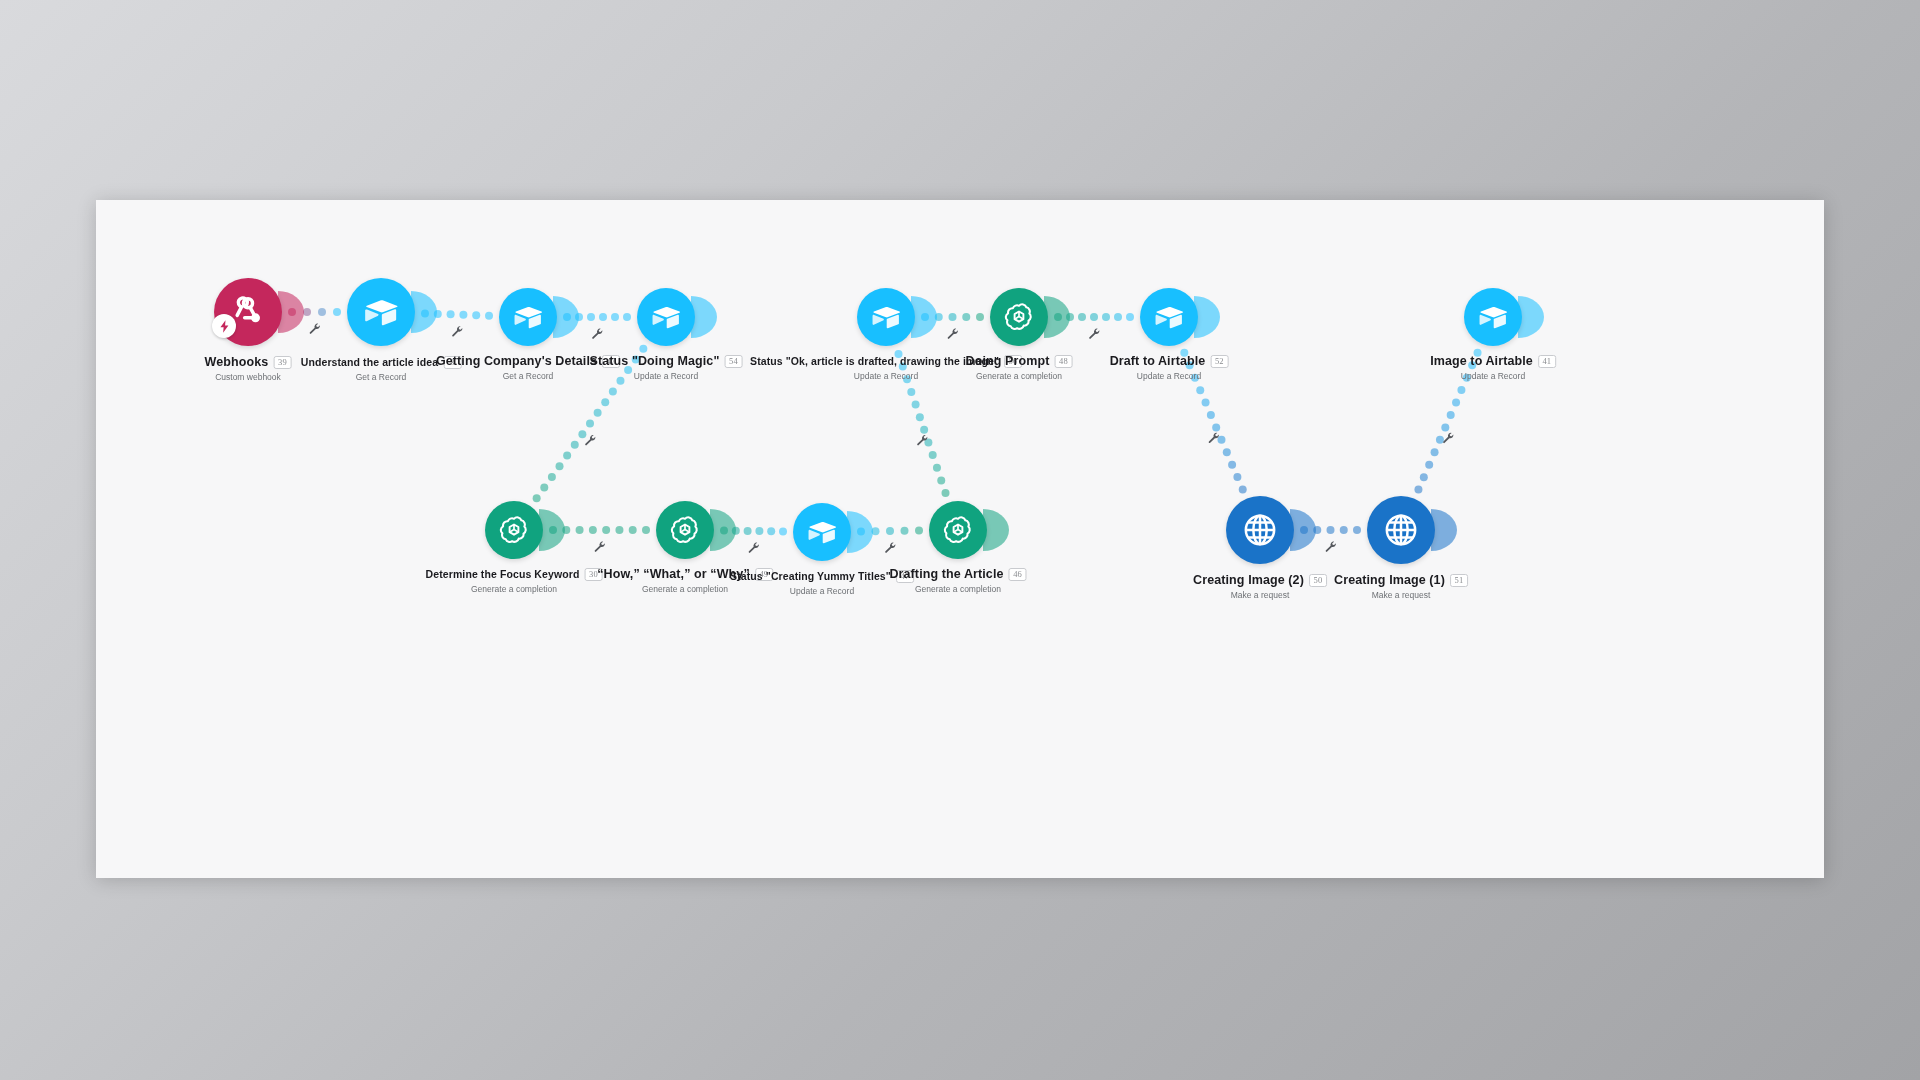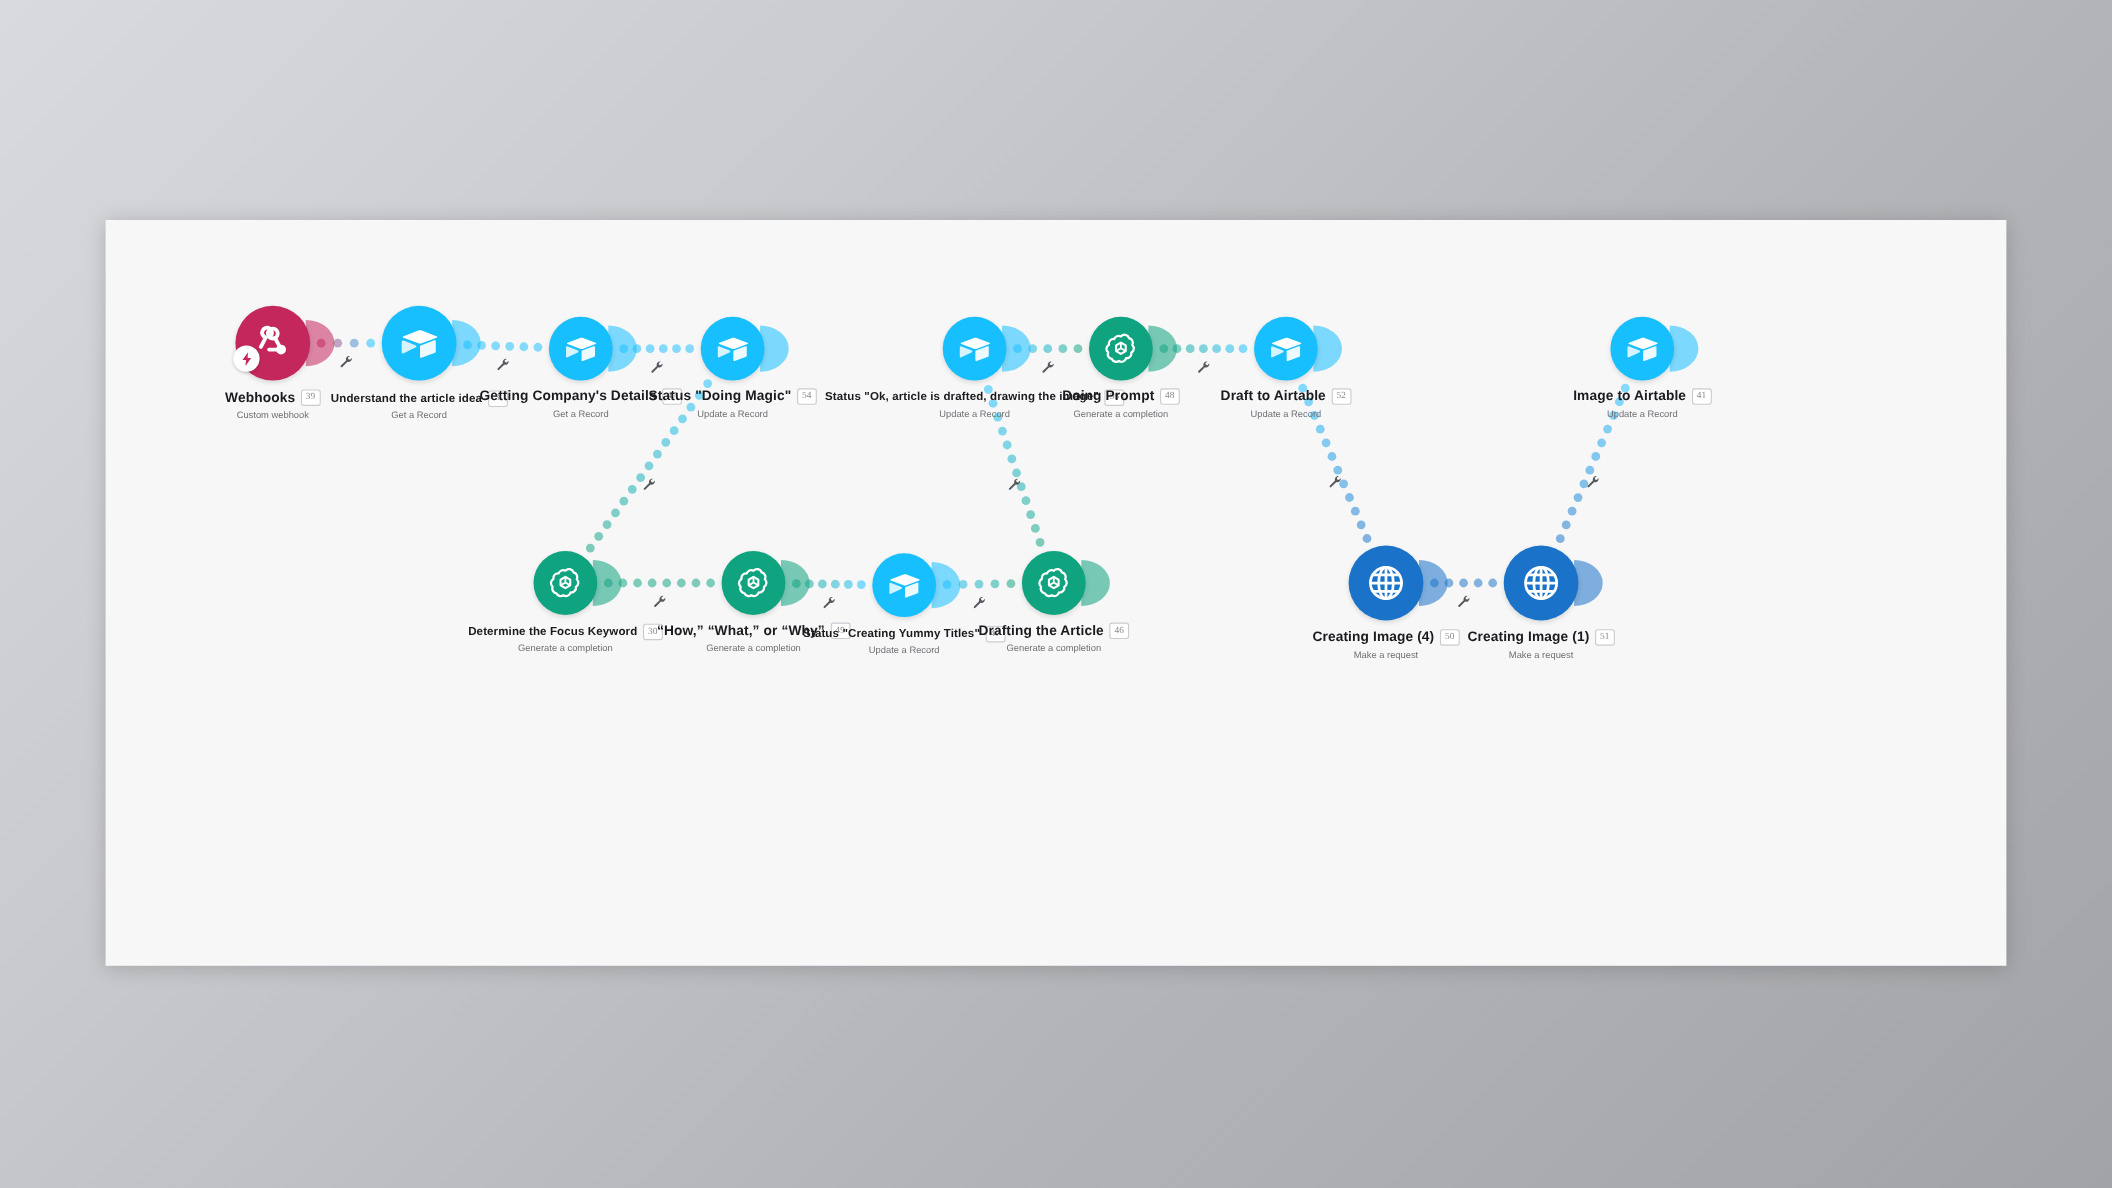--- a/index.html
+++ b/index.html
@@ -39,21 +39,21 @@
   }
   .node.big .ear{left:30px;top:-21px;}
   .node.sm  .ear{left:25px;top:-21px;}
 
   .labels{position:absolute;left:50%;transform:translateX(-50%);text-align:center;white-space:nowrap;}
   .node.big .labels{top:40px;}
   .node.sm  .labels{top:34px;}
 
   .title{
     font-size:12.5px;font-weight:bold;color:#1b1b1f;letter-spacing:.1px;
-    display:inline-flex;gap:5px;line-height:15px;
+    display:inline-flex;align-items:center;gap:5px;line-height:15px;
   }
   .title.small{font-size:10.5px;font-weight:bold;}
   .badge{
     display:inline-block;font-size:8.5px;font-weight:normal;color:#8a8c90;
     border:1px solid #c9cbcf;border-radius:2.5px;background:#fff;
     padding:0 2.5px;line-height:11px;min-width:11px;text-align:center;font-family:Liberation Serif, serif;
   }
   .subtitle{
     font-size:8.5px;color:#6d7074;margin-top:2px;line-height:10px;font-style:normal;
   }
@@ -376,21 +376,21 @@
             <div class="ear" style="background:#1a73c8;"></div>
             <div class="bubble" style="background:#1a73c8;">
               <svg width="40" height="40" viewBox="0 0 48 48">
       <circle cx="24" cy="24" r="17" fill="none" stroke="#fff" stroke-width="3"></circle>
       <ellipse cx="24" cy="24" rx="8" ry="17" fill="none" stroke="#fff" stroke-width="3"></ellipse>
       <path d="M7 24h34M10 15h28M10 33h28" stroke="#fff" stroke-width="3" fill="none"></path>
       <path d="M24 7v34" stroke="#fff" stroke-width="3"></path>
     </svg>
             </div>
             <div class="labels"><div class="title">
-                <span>Creating Image (4)</span>
+                <span>Creating Image (2)</span>
                 <span class="badge">50</span>
               </div><div class="subtitle">Make a request</div></div>
           </div>
           <div class="node big" style="left: 1305px; top: 330px;">
             <div class="ear" style="background:#1a73c8;"></div>
             <div class="bubble" style="background:#1a73c8;">
               <svg width="40" height="40" viewBox="0 0 48 48">
       <circle cx="24" cy="24" r="17" fill="none" stroke="#fff" stroke-width="3"></circle>
       <ellipse cx="24" cy="24" rx="8" ry="17" fill="none" stroke="#fff" stroke-width="3"></ellipse>
       <path d="M7 24h34M10 15h28M10 33h28" stroke="#fff" stroke-width="3" fill="none"></path>

